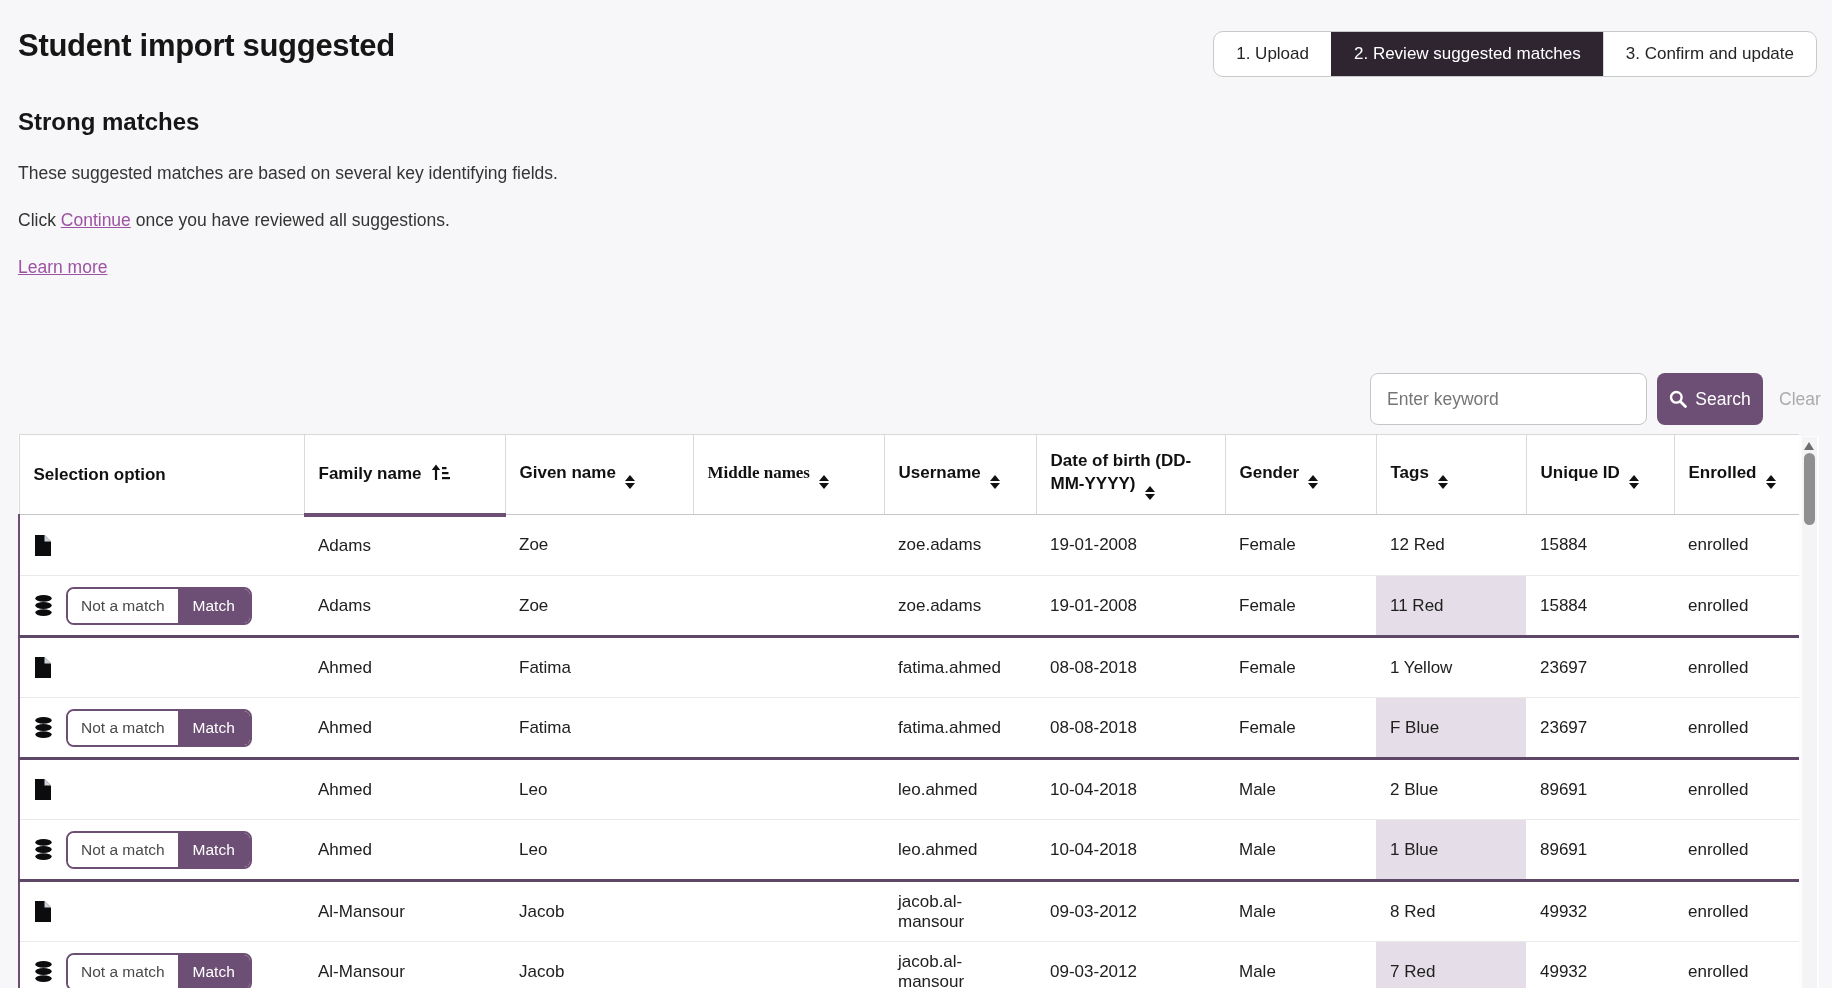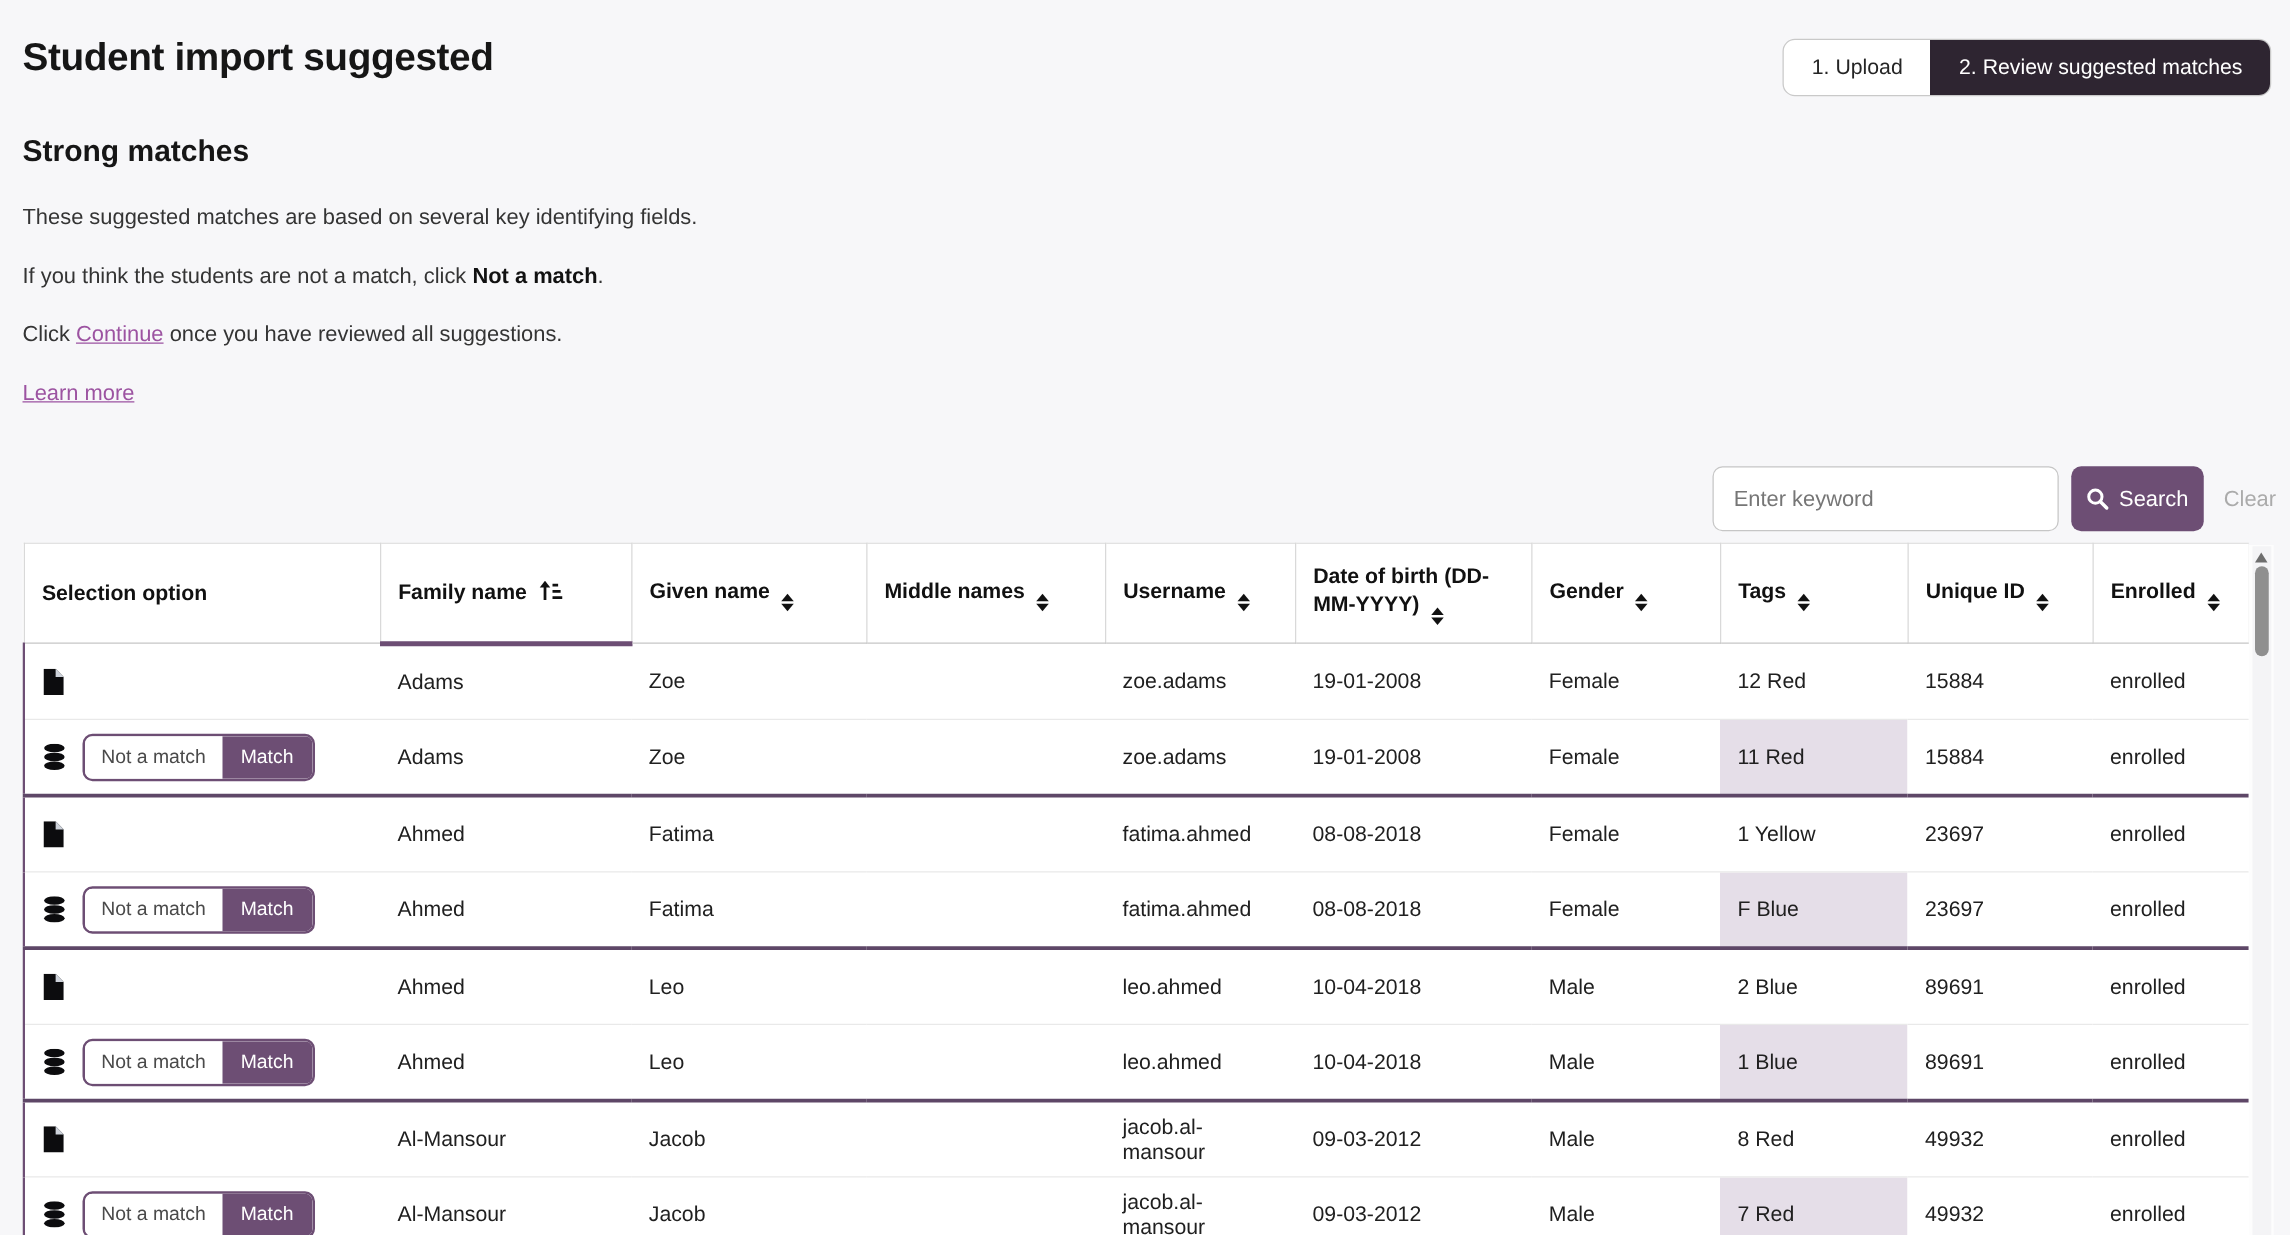--- a/index.html
+++ b/index.html
@@ -55,27 +55,27 @@
   .scroll-thumb{ position:absolute; top:16px; left:2px; width:11px; height:72px; background:#8f8f8f; border-radius:6px; cursor:pointer;}
 </style>
 </head>
 <body>
 
 <h1 class="page-title">Student import suggested</h1>
 
 <div class="steps">
   <div class="step">1. Upload</div>
   <div class="step active">2. Review suggested matches</div>
+  <div class="step">3. Confirm and update</div>
 </div>
 
 <h2 class="section-title">Strong matches</h2>
 
 <div class="intro">
   <p><span>These suggested matches are based on several key identifying fields.</span></p>
-  <p><span>If you think the students are not a match, click </span><strong>Not a match</strong><span>.</span></p>
   <p><span>Click </span><a class="link">Continue</a><span> once you have reviewed all suggestions.</span></p>
   <p><a class="link">Learn more</a></p>
 </div>
 
 <input class="keyword-input" type="text" placeholder="Enter keyword" style="">
 <button class="search-btn">
   <span style="display:inline-flex;">
     <svg width="18" height="18" viewBox="0 0 18 18">
         <circle cx="7.3" cy="7.3" r="5.3" fill="none" stroke="#fff" stroke-width="2.4"></circle>
         <line x1="11.4" y1="11.4" x2="16.4" y2="16.4" stroke="#fff" stroke-width="2.8" stroke-linecap="round"></line>
@@ -96,21 +96,21 @@
                 <path d="M5 16V5" stroke="#111" stroke-width="2.2"></path>
                 <path d="M0.8 6L5 0.5 9.2 6z" fill="#111"></path>
                 <rect x="11" y="3" width="4.5" height="2.2" fill="#111"></rect>
                 <rect x="11" y="8" width="6.5" height="2.2" fill="#111"></rect>
                 <rect x="11" y="13" width="8" height="2.2" fill="#111"></rect>
               </svg></span></th>
           <th style="width: 188px;"><span class="th-label">Given name</span><span class="sort-both">
               <span class="tri-up"></span>
               <span class="tri-down"></span>
             </span></th>
-          <th style="width: 191px;"><span class="th-label">Middle names</span><span class="sort-both">
+          <th style="width: 191px; font-family: Liberation Serif, serif;"><span class="th-label">Middle names</span><span class="sort-both">
               <span class="tri-up"></span>
               <span class="tri-down"></span>
             </span></th>
           <th style="width: 152px;"><span class="th-label">Username</span><span class="sort-both">
               <span class="tri-up"></span>
               <span class="tri-down"></span>
             </span></th>
           <th style="width: 189px;"><span class="th-label">Date of birth (DD-MM-YYYY)</span><span class="sort-both">
               <span class="tri-up"></span>
               <span class="tri-down"></span>

